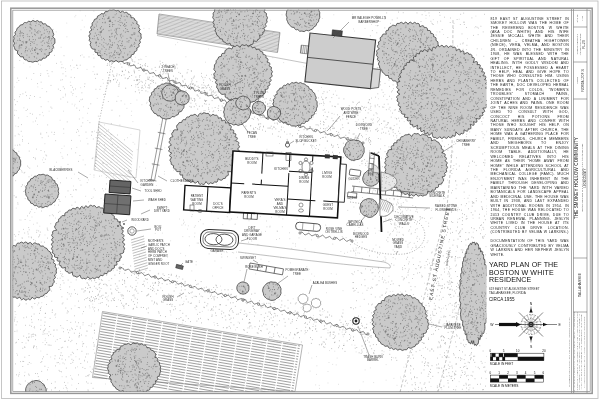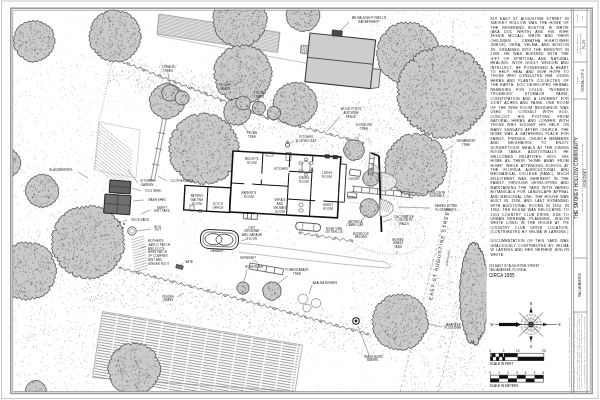--- a/index.html
+++ b/index.html
@@ -904,15 +904,16 @@
         <rect x="12.8" y="10.2" width="577.4" height="381.2" fill="none" stroke="#8a8a8a" stroke-width="0.7"></rect>
       </svg>
 </div>
 
 <div id="para">
       <p>819 EAST ST AUGUSTINE STREET IN SMOKEY HOLLOW WAS THE HOME OF THE REVEREND BOSTON W WHITE (AKA DOC WHITE) AND HIS WIFE JESSIE MCCALL WHITE AND THEIR CHILDREN – CREATHA HIGHTOWER (NIECE), VERA, VELMA, AND BOSTON JR. ORDAINED INTO THE MINISTRY IN 1908, HE WAS BLESSED WITH THE GIFT OF SPIRITUAL AND NATURAL HEALING. WITH GODLY WISDOM AND INTELLECT, HE POSSESSED A HEART TO HELP, HEAL AND GIVE HOPE TO THOSE WHO CONSULTED HIM. USING HERBS AND PLANTS COLLECTED OF THE EARTH, DOC DEVELOPED HERBAL REMEDIES FOR COLDS, “WOMEN'S TROUBLES” STOMACH PAINS, CONSTIPATION AND A LINIMENT FOR JOINT ACHES AND PAINS. ONE ROOM OF THE NINE ROOM RESIDENCE WAS USED TO CONSULT WITH GOD, CONCOCT HIS POTIONS FROM NATURAL HERBS AND CONFER WITH THOSE WHO SOUGHT HIS HELP. ON MANY SUNDAYS AFTER CHURCH, THE HOME WAS A GATHERING PLACE FOR FAMILY, FRIENDS, CHURCH MEMBERS AND NEIGHBORS TO ENJOY SCRUMPTIOUS MEALS AT THE DINING ROOM TABLE. ADDITIONALLY, HE WELCOMED RELATIVES INTO HIS HOME AS THEIR “HOME AWAY FROM HOME” WHILE ATTENDING SCHOOL AT THE FLORIDA AGRICULTURAL AND MECHANICAL COLLEGE (FAMC). MUCH ENJOYMENT WAS INHERENT IN THE FAMILY THROUGH DEVELOPING AND MAINTAINING THE YARD WITH VARIED BOTANICALS FOR LANDSCAPE APPEAL AND MEDICINAL USE. THE HOUSE WAS BUILT IN 1938, AND LAST EXPANDED WITH ADDITIONAL ROOMS IN 1954. IN 1964, THE HOUSE WAS RELOCATED TO 2413 COUNTRY CLUB DRIVE, DUE TO URBAN RENEWAL PLANNING. JESLYN WHITE LIVED IN THE HOUSE AT ITS COUNTRY CLUB DRIVE LOCATION. (CONTRIBUTED BY VELMA W LARKINS.)</p>
       <p>DOCUMENTATION OF THIS YARD WAS GRACIOUSLY CONTRIBUTED BY VELMA W LARKINS AND HER NEPHEW JESLYN WHITE.</p>
     </div>
 
 <div id="titleblk">
+<div class="t">YARD PLAN OF THE<br>BOSTON W WHITE<br>RESIDENCE</div>
 <div class="a">619 EAST ST AUGUSTINE STREET<br>TALLAHASSEE, FLORIDA</div>
 <div class="c">CIRCA 1955</div>
 </div>
 </div>
 </body></html>

